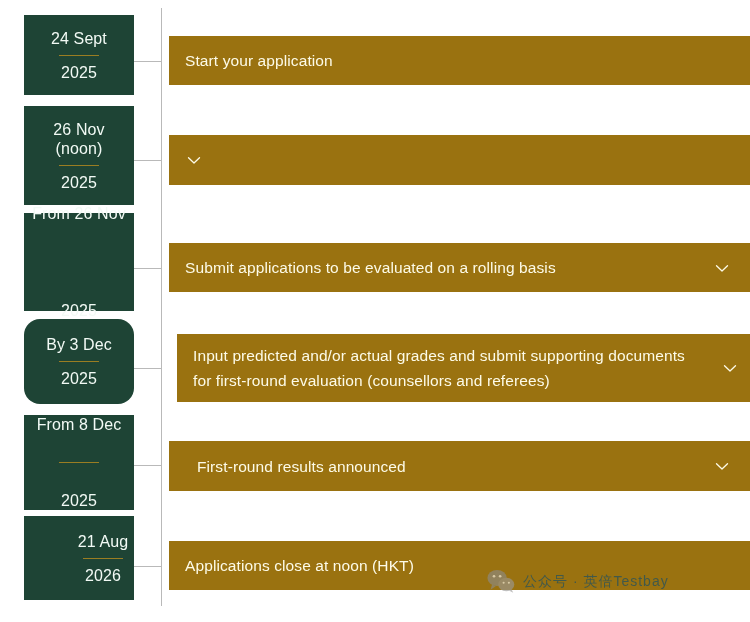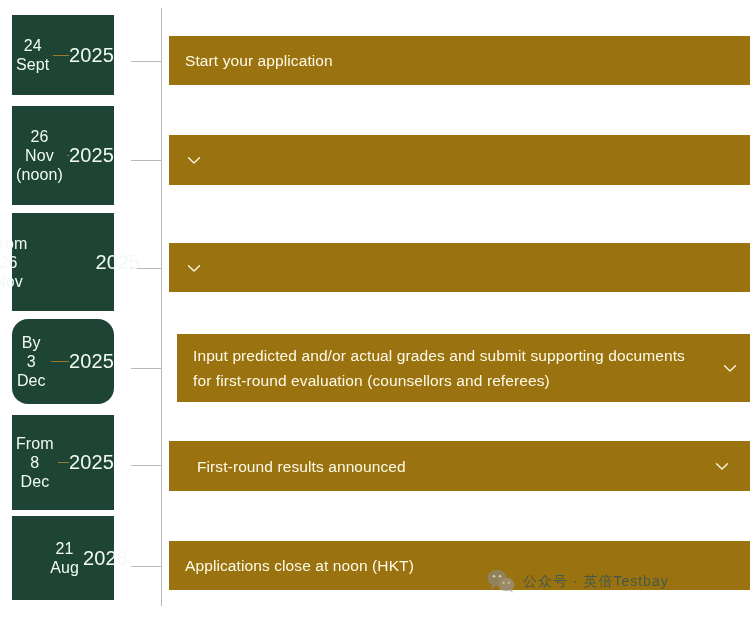--- a/index.html
+++ b/index.html
@@ -37,47 +37,47 @@
   
   .row {
     position: absolute;
     left: 0;
     width: 750px;
   }
 
   
   .date-card {
     position: absolute;
-    left: 12px;
-    width: 102px;
+    left: 24px;
+    width: 110px;
     background: #1e4435;
     box-sizing: border-box;
     display: flex;
-    flex-direction: row;
+    flex-direction: column;
     align-items: center;
     justify-content: center;
     color: #eef7f1;
     text-align: center;
   }
   .date-top {
     font-size: 16px;
     line-height: 19px;
     font-weight: 400;
     color: #f2faf5;
     letter-spacing: 0.1px;
     padding: 0 4px;
   }
   .date-rule {
     width: 40px;
     height: 1px;
     background: #9a7d22;
     margin: 7px 0 7px 0;
   }
   .date-year {
-    font-size: 20px;
+    font-size: 16px;
     line-height: 19px;
     font-weight: 400;
     color: #f2faf5;
     letter-spacing: 0.1px;
   }
 
   
   .connector {
     position: absolute;
     left: 131px;
@@ -153,21 +153,21 @@
         <div class="bar-label">Applications close at noon (HKT)</div>
         <span class="chevron hidden">
           <svg viewBox="0 0 18 18" width="18" height="18">
             <path d="M3.5 6.8 L9 12 L14.5 6.8" fill="none" stroke="#fdfbe8" stroke-width="1.3" stroke-linecap="round" stroke-linejoin="round"></path>
           </svg>
         </span>
       </div>
     </div>
     <div class="row">
       <div class="connector" style="top: 465px;"></div>
-      <div class="date-card" style="top: 415px; height: 95px;">
+      <div class="date-card" style="top: 415px; height: 95px; justify-content: space-between;">
         <div class="date-top">From 8 Dec</div>
         <div class="date-rule"></div>
         <div class="date-year">2025</div>
       </div>
       <div class="bar" style="top: 441px; height: 50px; padding-left: 28px;">
         <div class="bar-label">First-round results announced</div>
         <span class="chevron">
           <svg viewBox="0 0 18 18" width="18" height="18">
             <path d="M3.5 6.8 L9 12 L14.5 6.8" fill="none" stroke="#fdfbe8" stroke-width="1.3" stroke-linecap="round" stroke-linejoin="round"></path>
           </svg>
@@ -191,20 +191,21 @@
       </div>
     </div>
     <div class="row">
       <div class="connector" style="top: 268px;"></div>
       <div class="date-card" style="top: 213px; height: 98px; gap: 32px;">
         <div class="date-top">From 26 Nov</div>
         <div class="date-rule"></div>
         <div class="date-year">2025</div>
       </div>
       <div class="bar" style="top: 243px; height: 49px;">
+        <div class="bar-label">Submit applications to be evaluated on a rolling basis</div>
         <span class="chevron">
           <svg viewBox="0 0 18 18" width="18" height="18">
             <path d="M3.5 6.8 L9 12 L14.5 6.8" fill="none" stroke="#fdfbe8" stroke-width="1.3" stroke-linecap="round" stroke-linejoin="round"></path>
           </svg>
         </span>
       </div>
     </div>
     <div class="row">
       <div class="connector" style="top: 160px;"></div>
       <div class="date-card" style="top: 106px; height: 99px;">

